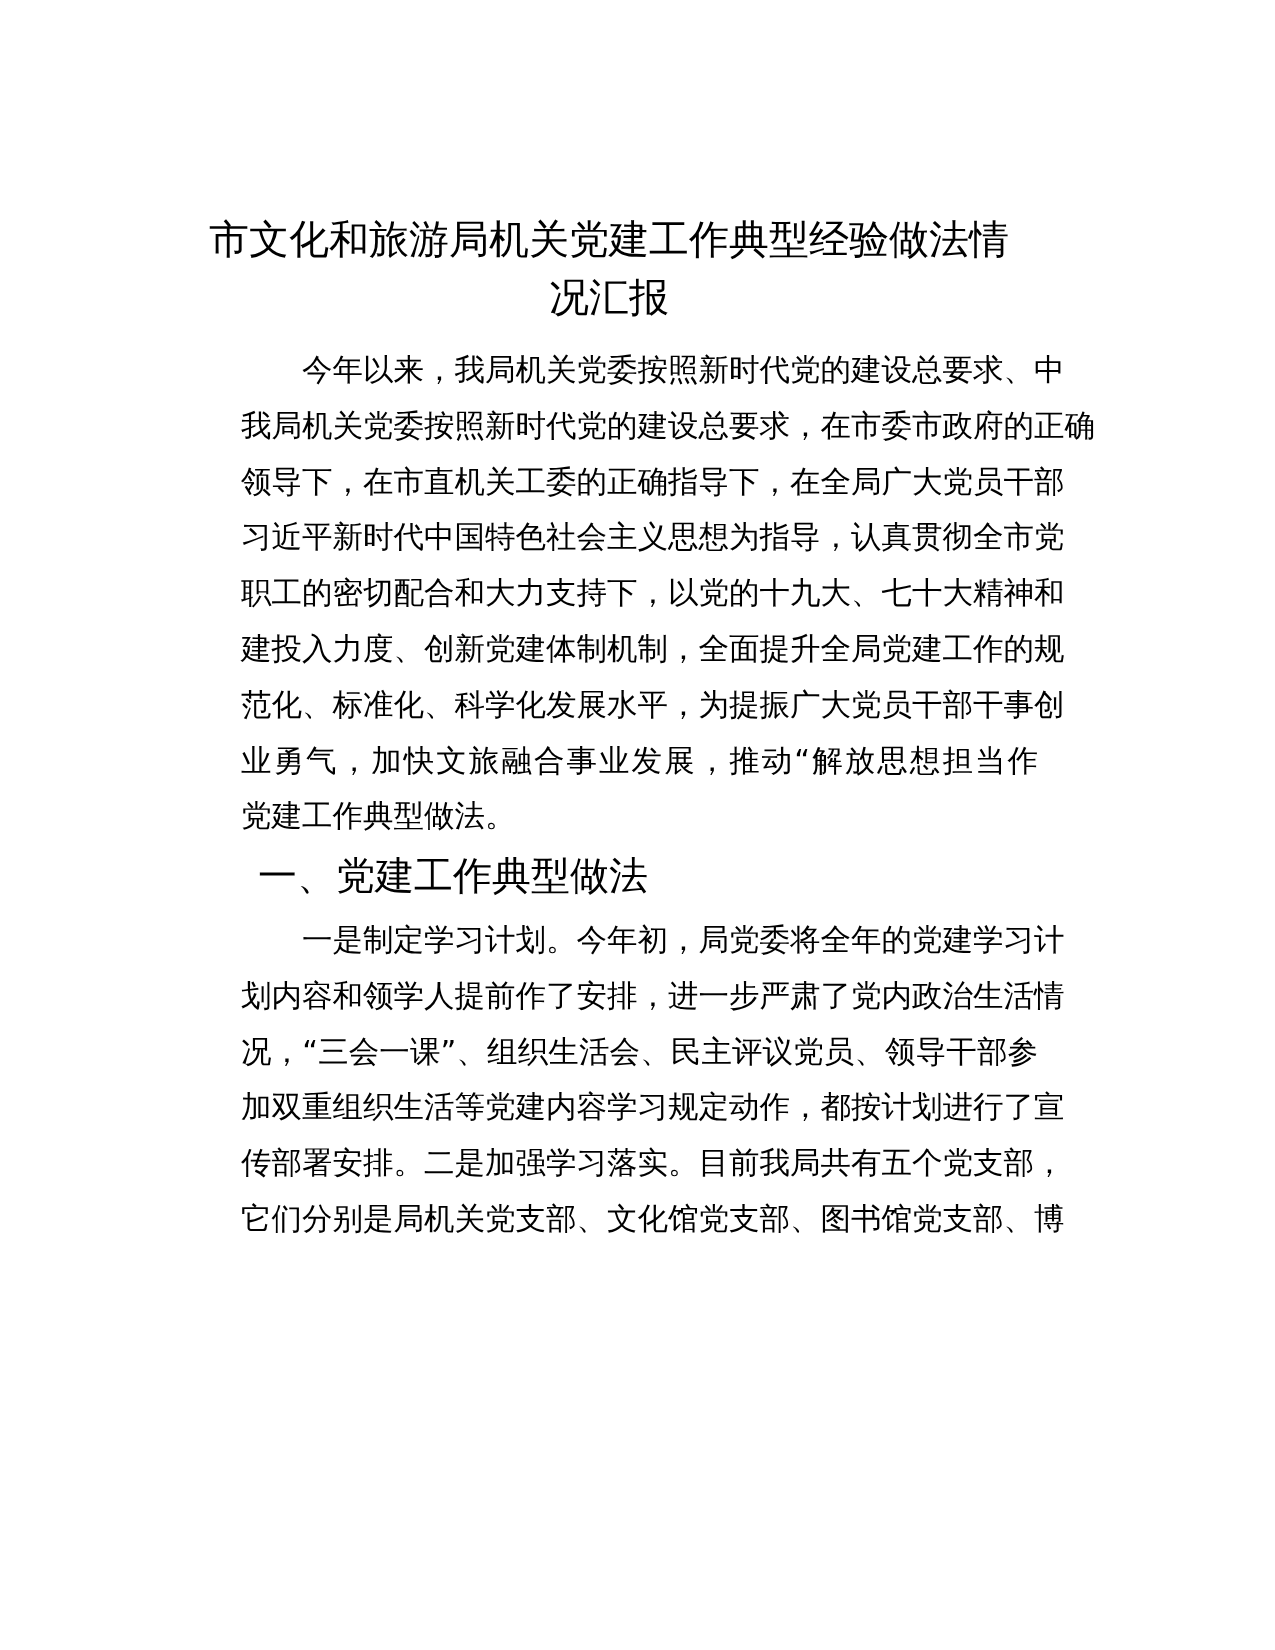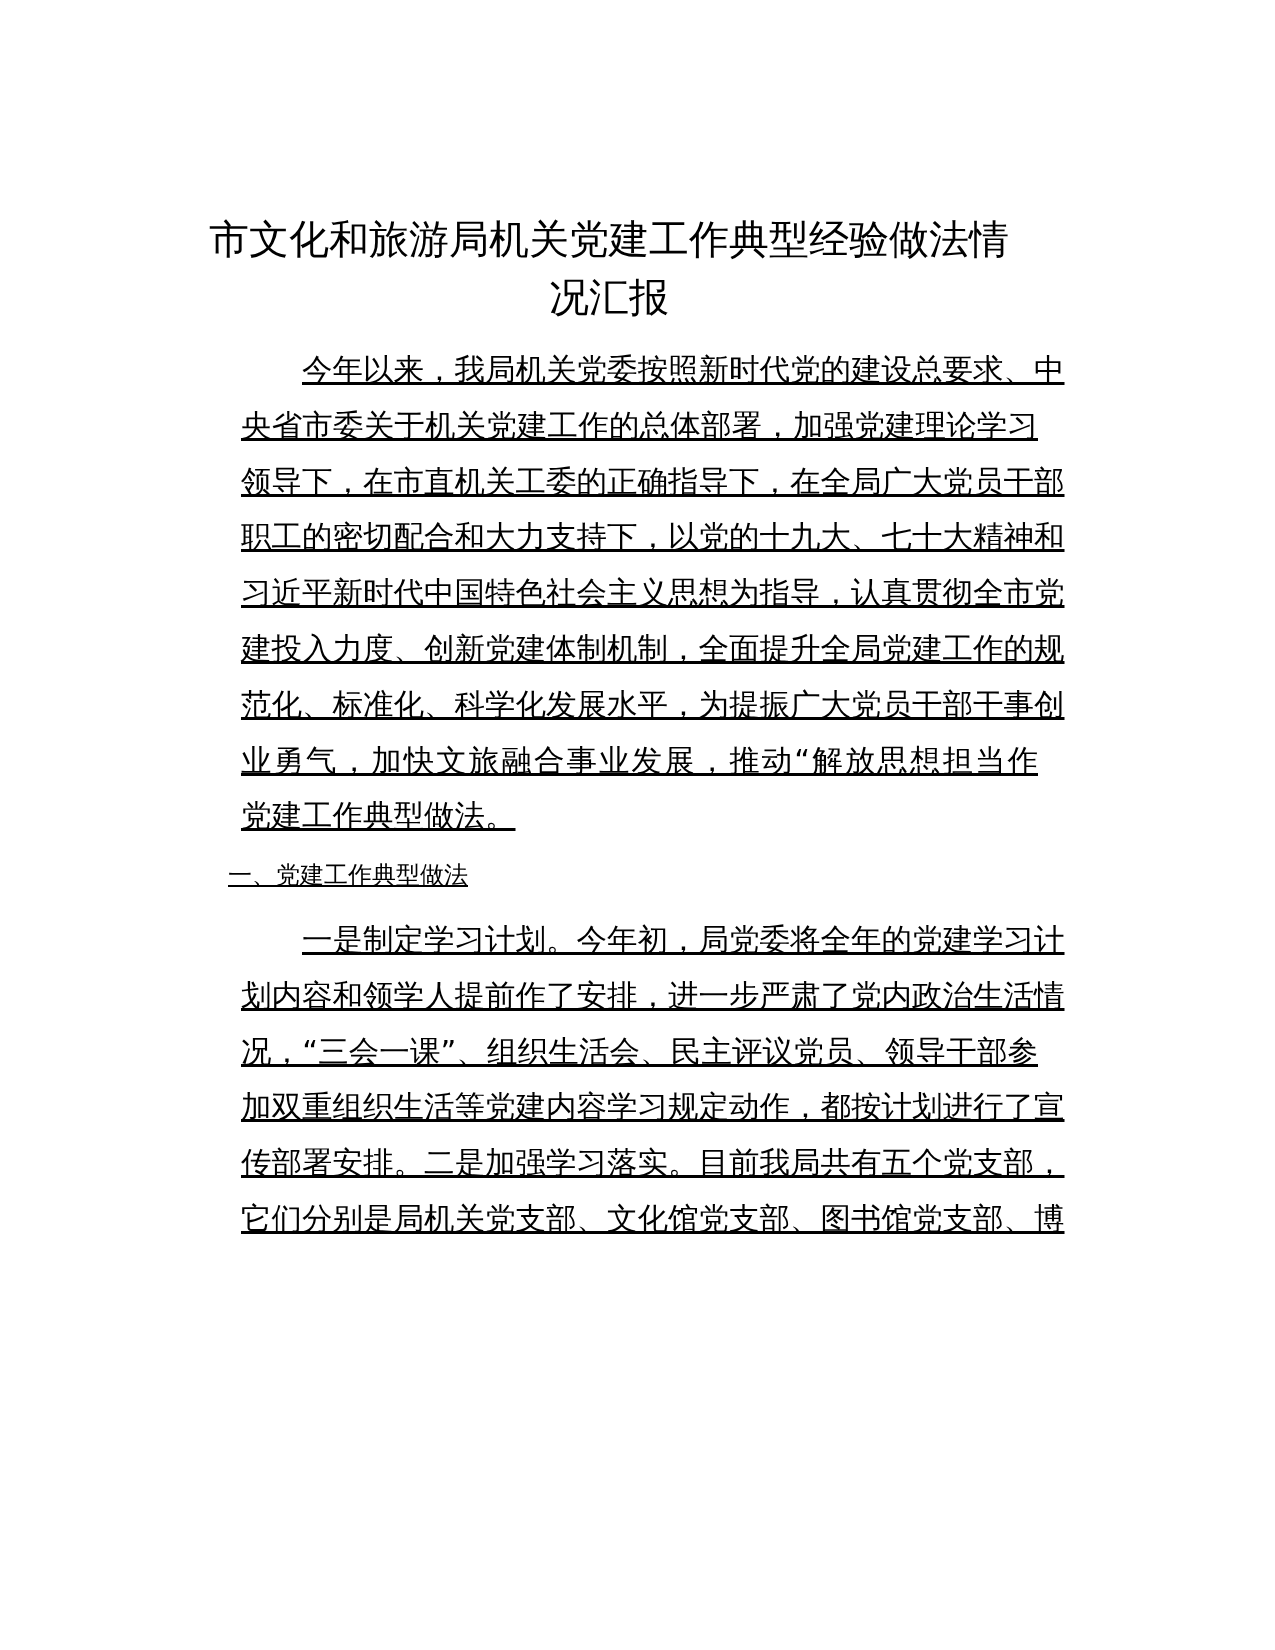--- a/index.html
+++ b/index.html
@@ -28,33 +28,32 @@
       line-height: 58px;
       text-align: center;
       letter-spacing: 0px;
     }
     .title span {
       display: block;
       text-align: center;
     }
     .body-text {
       margin-top: 16px;
-      text-decoration: underline;
     }
     .para {
       margin: 0;
       font-size: 30.5px;
       line-height: 55.8px;
       text-indent: 2em;
       text-align: justify;
       text-justify: inter-character;
     }
     .heading {
       margin: 0;
-      font-size: 24px;
+      font-size: 39px;
       line-height: 55.8px;
       text-indent: 2em;
       font-weight: normal;
     }
     .spacer {
       height: 4px;
     }
     .line {
       display: block;
       white-space: nowrap;
@@ -72,24 +71,24 @@
 <div class="page">
   <h1 class="title">
     <span>市文化和旅游局机关党建工作典型经验做法情</span>
     <span>况汇报</span>
   </h1>
 
   <div class="body-text">
 
     <p class="para">
       <span class="line" style="padding-left:61px;width:797px;">今年以来，我局机关党委按照新时代党的建设总要求、中</span>
-      <span class="line">央省市委关于机关党建工作的总体部署，加强党建理论学习</span>
+      <span class="line">我局机关党委按照新时代党的建设总要求，在市委市政府的正确</span>
       <span class="line">领导下，在市直机关工委的正确指导下，在全局广大党员干部</span>
+      <span class="line">习近平新时代中国特色社会主义思想为指导，认真贯彻全市党</span>
       <span class="line">职工的密切配合和大力支持下，以党的十九大、七十大精神和</span>
-      <span class="line">习近平新时代中国特色社会主义思想为指导，认真贯彻全市党</span>
       <span class="line">建投入力度、创新党建体制机制，全面提升全局党建工作的规</span>
       <span class="line">范化、标准化、科学化发展水平，为提振广大党员干部干事创</span>
       <span class="line">业勇气，加快文旅融合事业发展，推动“解放思想担当作</span>
       <span class="line last">党建工作典型做法。</span>
     </p>
 
     <div class="spacer"></div>
 
     <p class="heading">一、党建工作典型做法</p>
 

